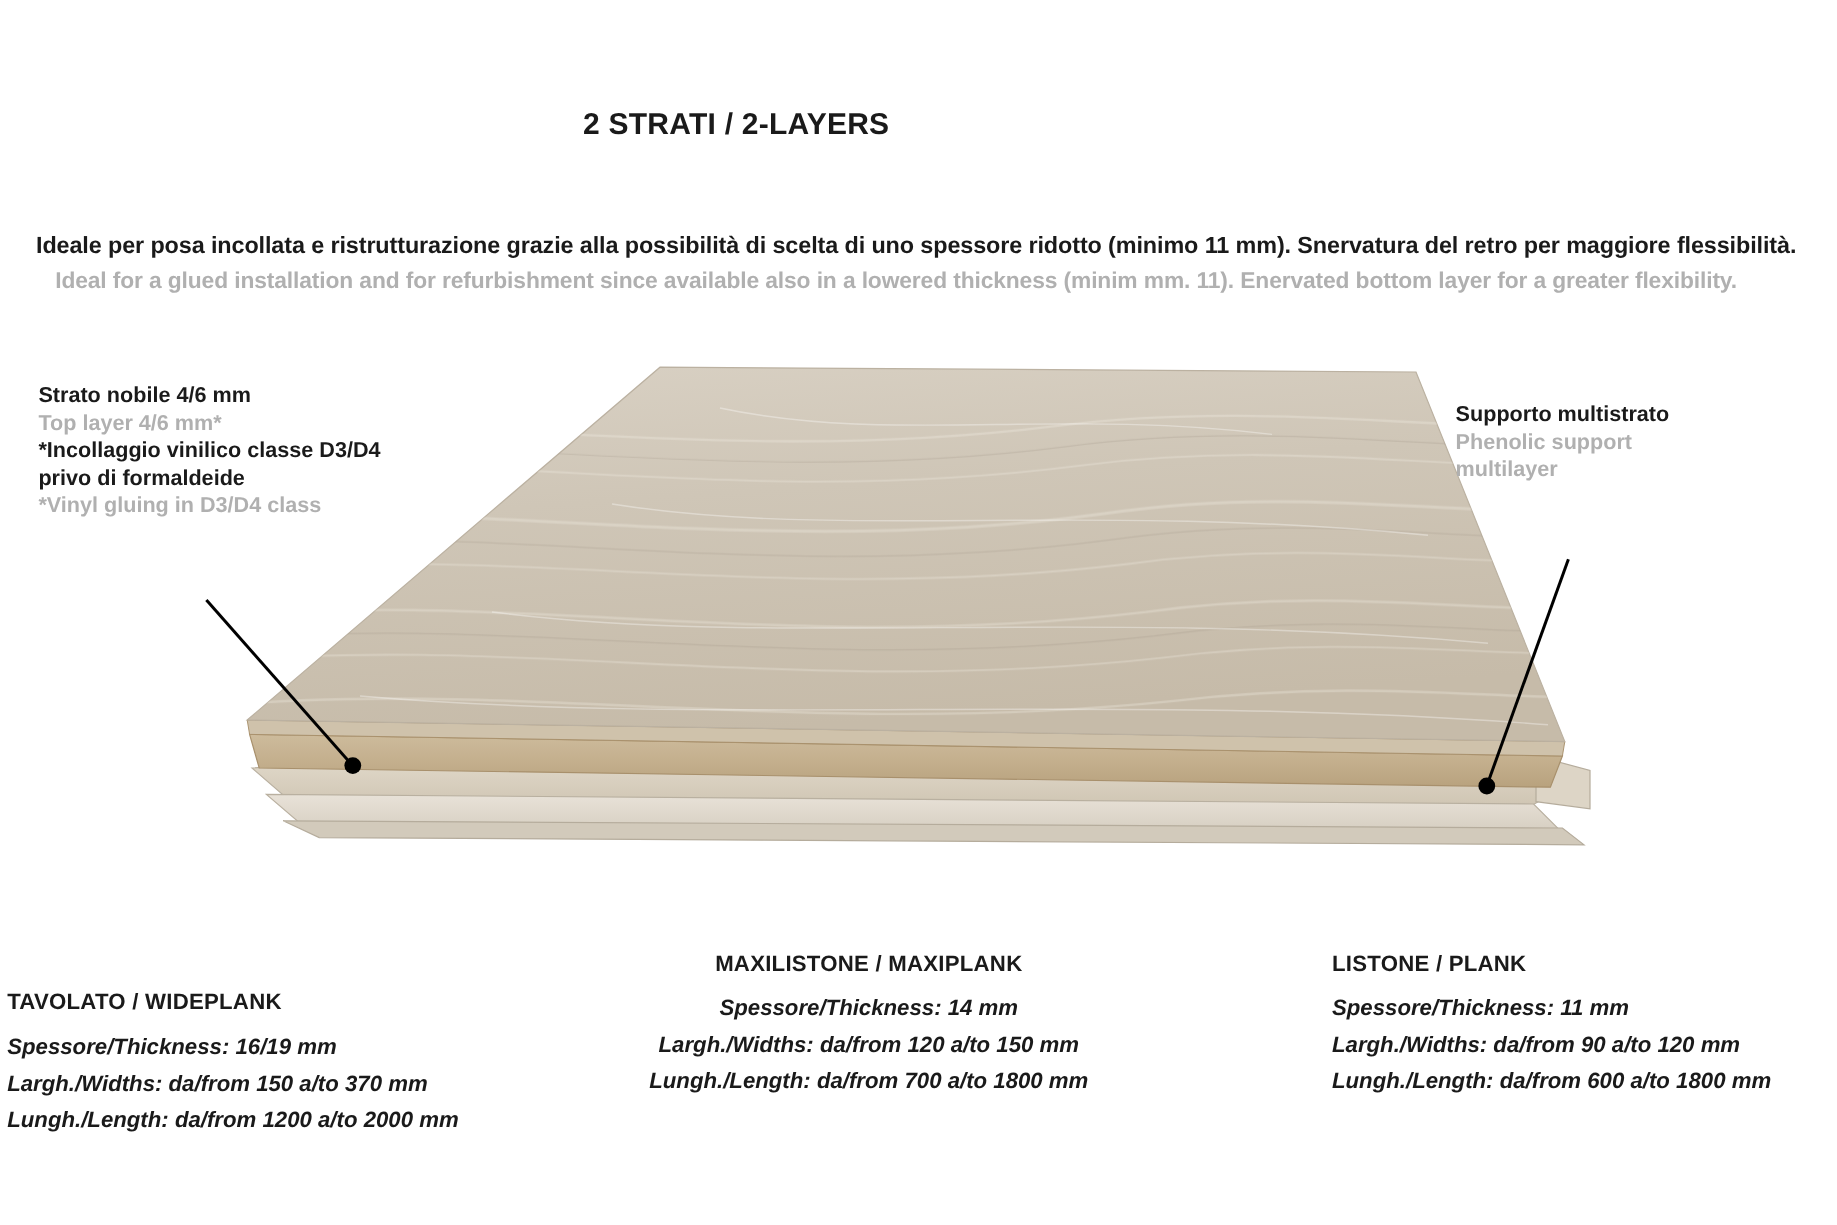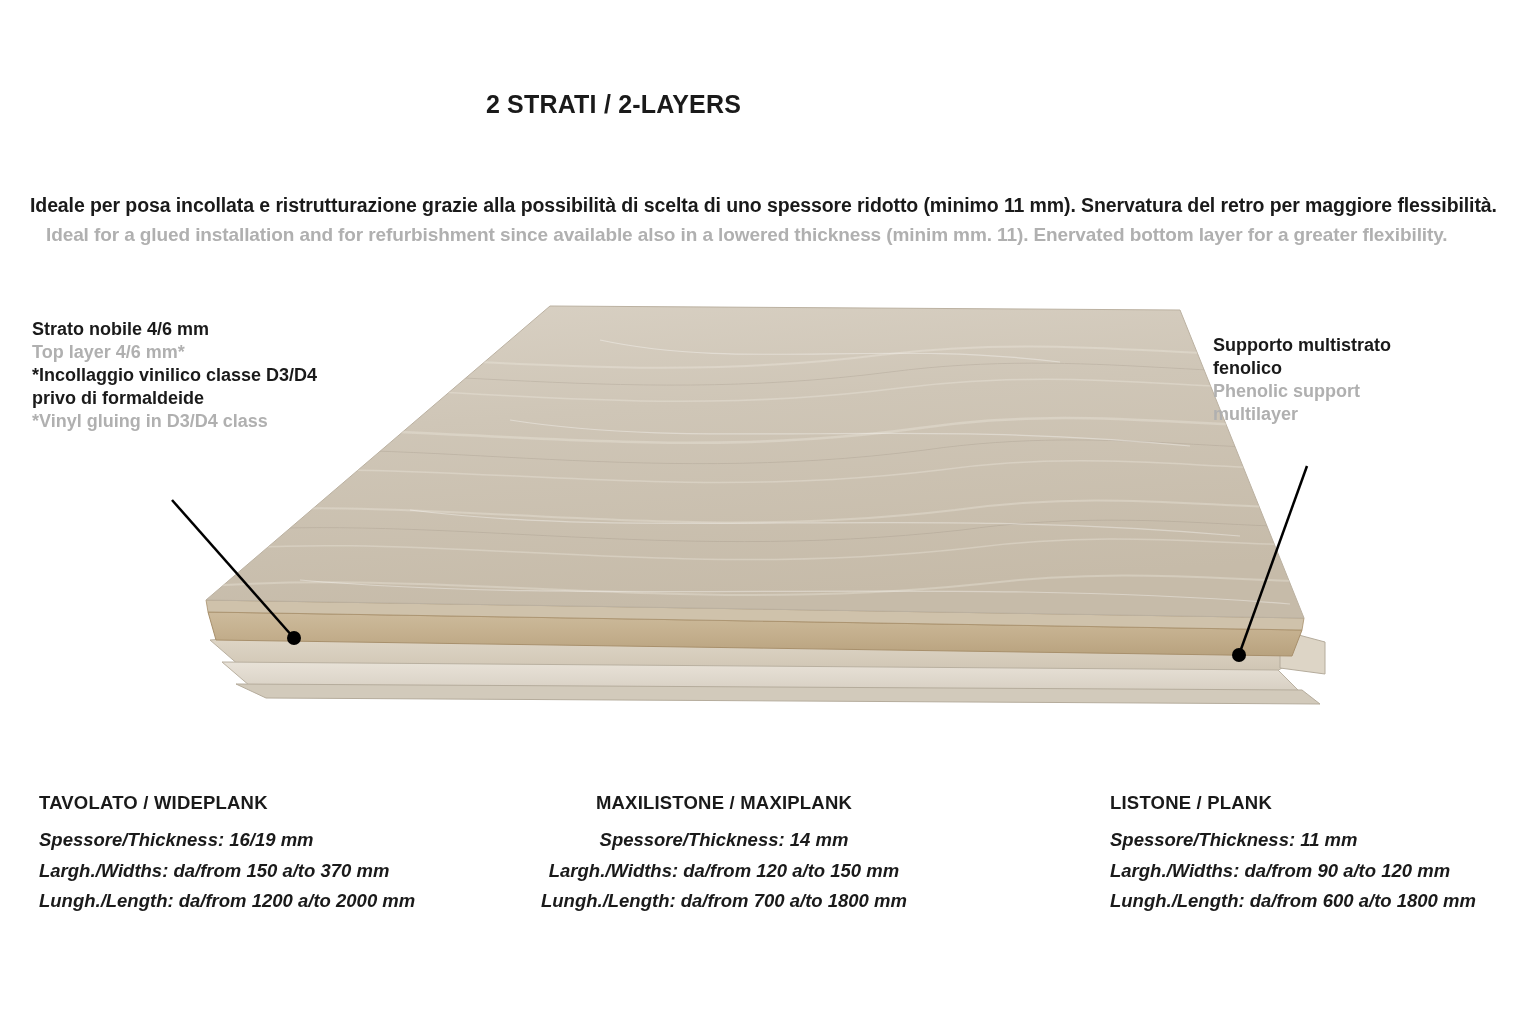--- a/index.html
+++ b/index.html
@@ -116,21 +116,21 @@
     white-space: nowrap;
   }
   .spec-col .line {
     font-size: 18.5px;
     font-weight: bold;
     color: #1a1a1a;
     line-height: 1.65;
     white-space: nowrap;
     font-style: italic;
   }
-  #spec-col-0 { left: 39px; }
+  #spec-col-0 { left: 6px; margin-top: 32px; }
   #spec-col-1 { left: 541px; text-align: center; }
   #spec-col-2 { left: 1110px; }
 </style>
 </head>
 <body>
 
 <div class="title">2 STRATI / 2-LAYERS</div>
 
 <div class="intro">
   <div class="it">Ideale per posa incollata e ristrutturazione grazie alla possibilità di scelta di uno spessore ridotto (minimo 11 mm). Snervatura del retro per maggiore flessibilità.</div>
@@ -209,21 +209,20 @@
 <div class="callout" id="callout-left">
   <div class="it">Strato nobile 4/6 mm</div>
   <div class="en">Top layer 4/6 mm*</div>
   <div class="it">*Incollaggio vinilico classe D3/D4</div>
   <div class="it">privo di formaldeide</div>
   <div class="en">*Vinyl gluing in D3/D4 class</div>
 </div>
 
 <div class="callout" id="callout-right">
   <div class="it">Supporto multistrato</div>
-  <div class="it">fenolico</div>
   <div class="en">Phenolic support</div>
   <div class="en">multilayer</div>
 </div>
 
 <div class="specs">
 
   <div class="spec-col" id="spec-col-0">
     <div class="head">TAVOLATO / WIDEPLANK</div>
     <div class="line">Spessore/Thickness: 16/19 mm</div>
     <div class="line">Largh./Widths: da/from 150 a/to 370 mm</div>

